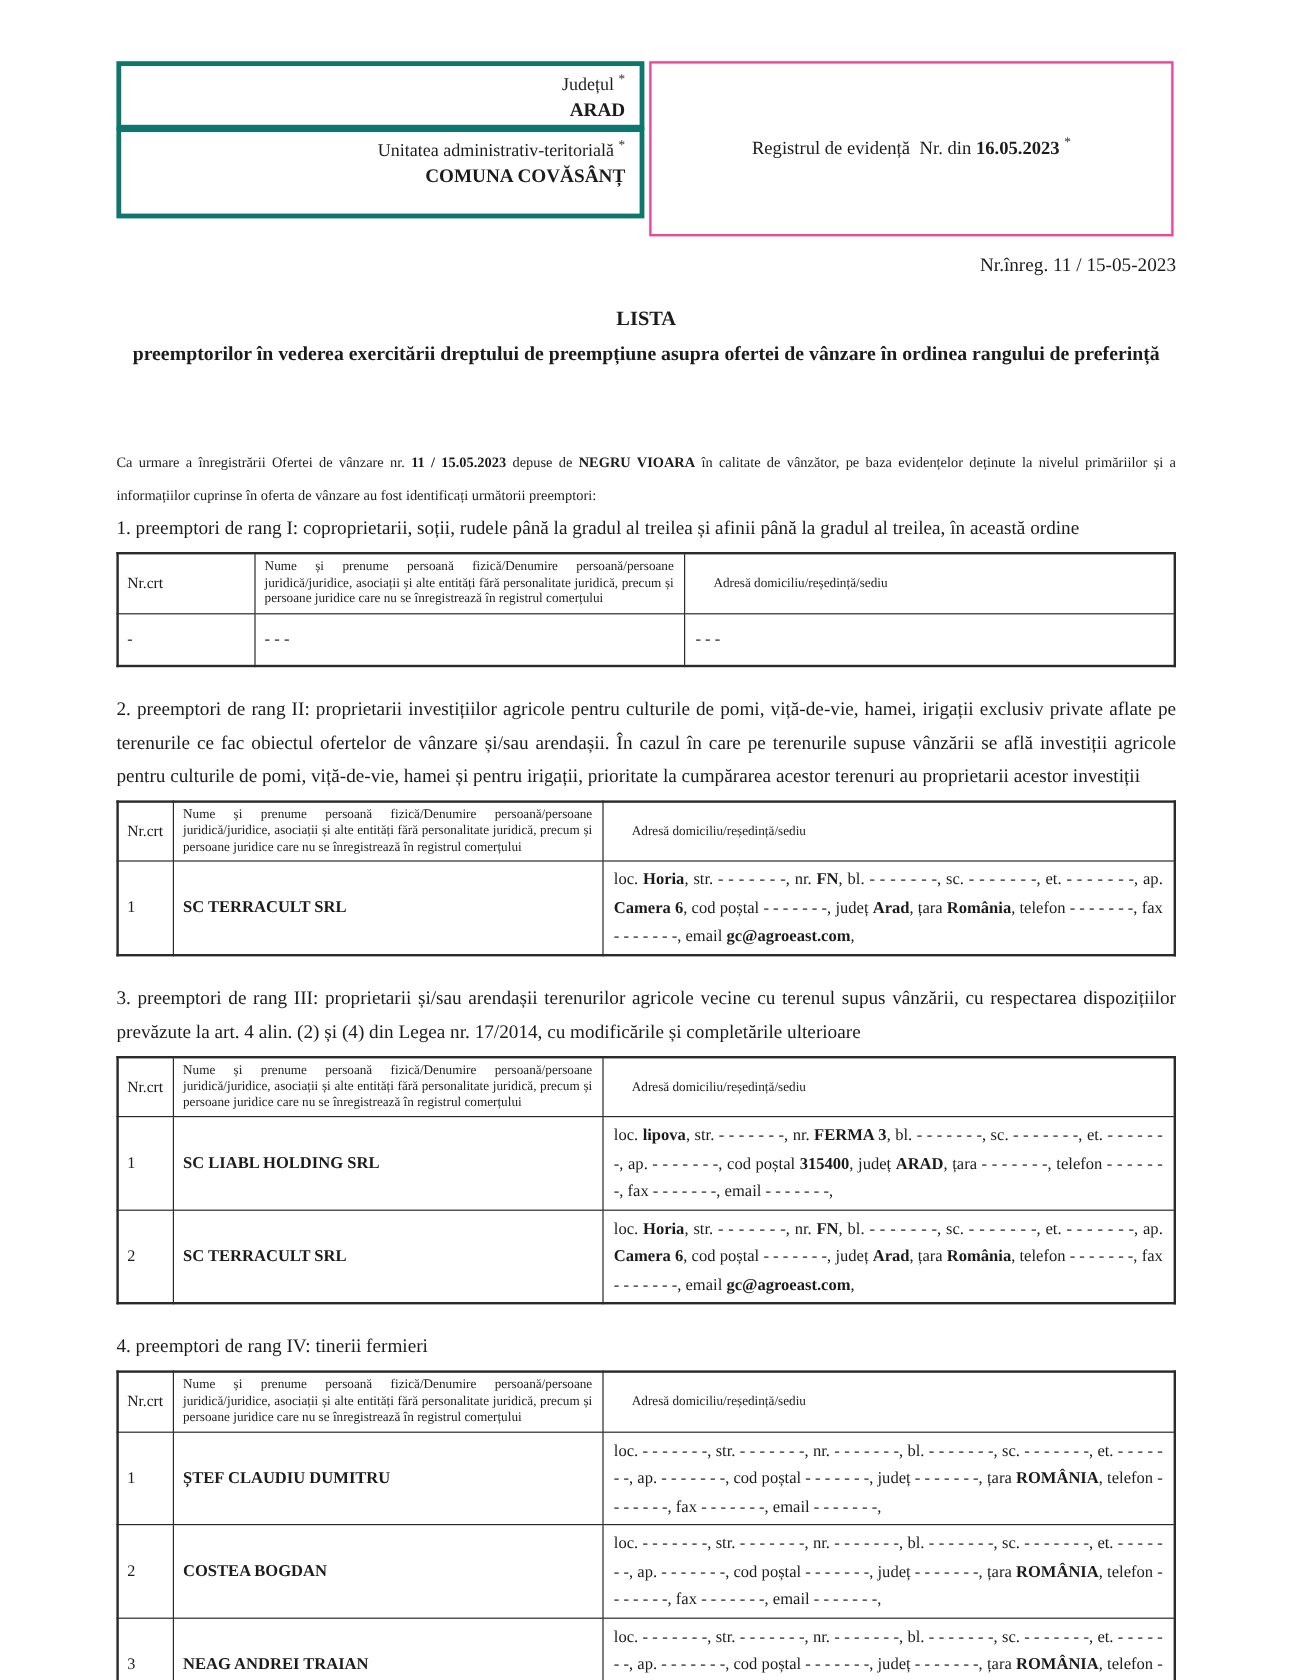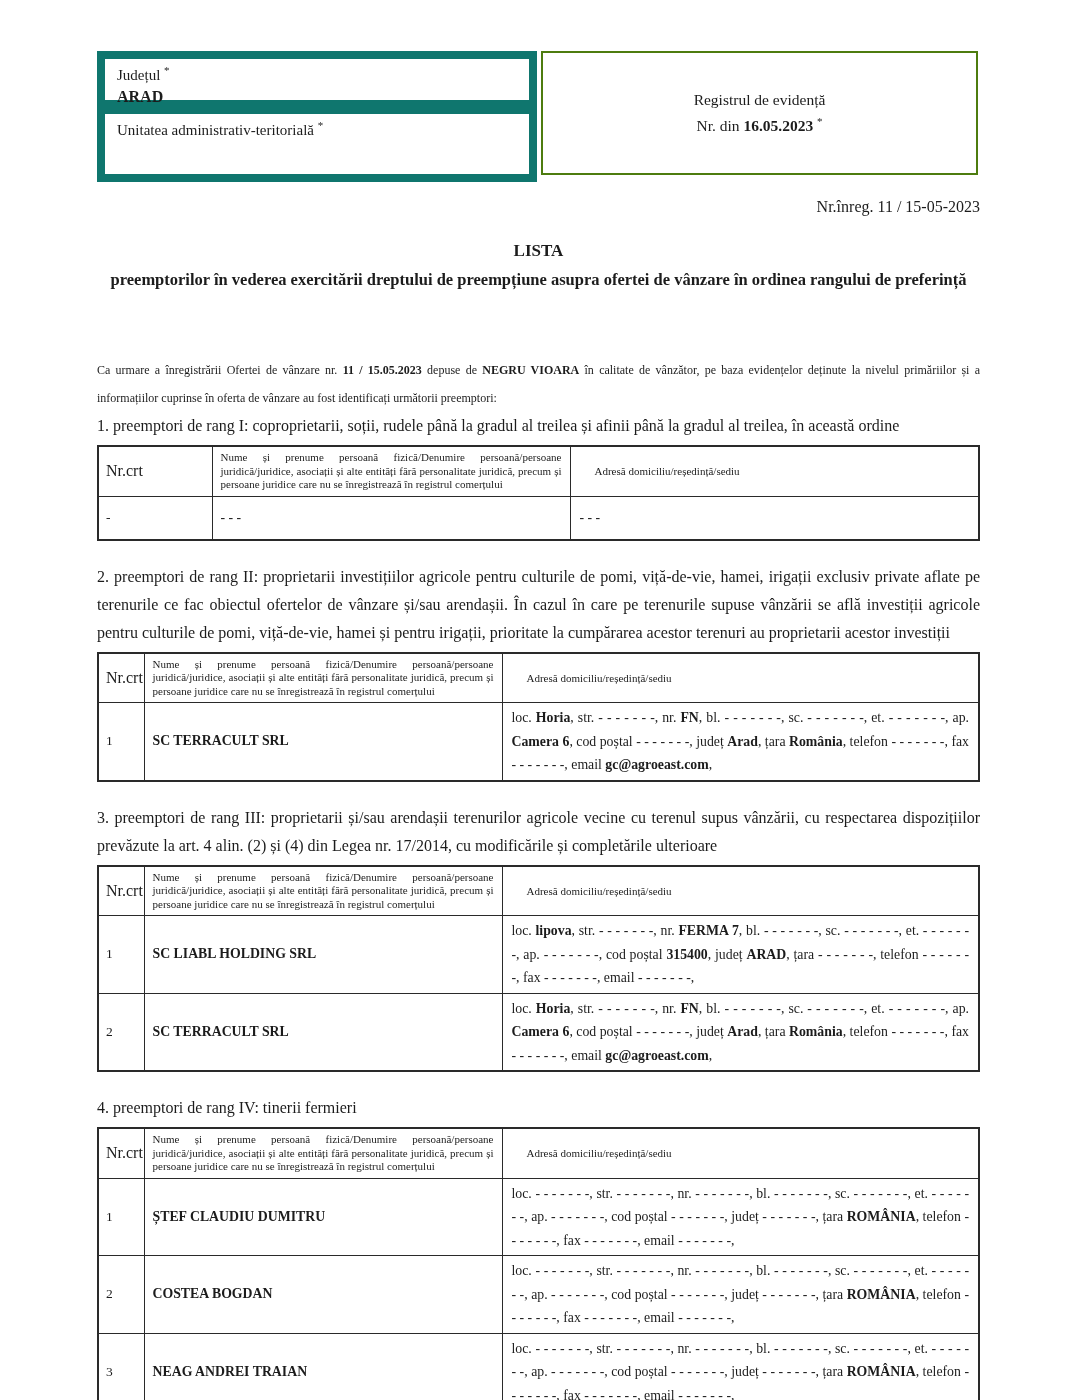--- a/index.html
+++ b/index.html
@@ -27,34 +27,35 @@
     gap: 4px;
     align-items: stretch;
   }
   .header-left {
     width: 440px;
     display: flex;
     flex-direction: column;
   }
   .header-cell {
     box-sizing: border-box;
-    border: 8px solid #0f766e;
+    border: 4px solid #0f766e;
     height: 57px;
     padding: 6px 12px 0 12px;
+    text-align: right;
   }
   .header-cell + .header-cell { margin-top: -2px; height: 76px; }
   .label-line { font-size: 15px; line-height: 20px; }
   .value-line { font-size: 16px; font-weight: bold; line-height: 24px; }
   .header-right {
     box-sizing: border-box;
-    border: 2px solid #4d7c0f;
+    border: 2px solid #ec4899;
     width: 437px;
-    height: 124px;
+    height: 146px;
     display: flex;
-    flex-direction: column;
+    flex-direction: row;
     justify-content: center;
     align-items: center;
     text-align: center;
     font-size: 15.5px;
     gap: 8px;
   }
   sup.star {
     font-size: 11px;
     vertical-align: super;
     line-height: 0;
@@ -108,21 +109,21 @@
   }
   .preemptor-table th, .preemptor-table td {
     border: 1.5px solid #2a2a2a;
     vertical-align: middle;
   }
   .col-nr { width: 46px; }
   .col-name { width: 358px; }
   #sections .section:first-child .col-nr { width: 114px; }
   .th-nr {
     font-weight: normal;
-    font-size: 16px;
+    font-size: 13px;
     text-align: left;
     padding: 4px 4px 4px 7px;
   }
   .th-name {
     font-weight: normal;
     font-size: 11px;
     line-height: 13.5px;
     text-align: justify;
     padding: 4px 8px;
   }
@@ -156,20 +157,21 @@
 <div class="page">
 
   <div class="header-row">
     <div class="header-left">
       <div class="header-cell">
         <div class="label-line"><span>Județul</span> <sup class="star">*</sup></div>
         <div class="value-line">ARAD</div>
       </div>
       <div class="header-cell">
         <div class="label-line"><span>Unitatea administrativ-teritorială</span> <sup class="star">*</sup></div>
+        <div class="value-line">COMUNA COVĂSÂNȚ</div>
       </div>
     </div>
     <div class="header-right">
       <div>Registrul de evidență</div>
       <div><span>Nr. din</span> <b>16.05.2023</b> <sup class="star">*</sup></div>
     </div>
   </div>
 
   <div class="nr-inreg">Nr.înreg. 11 / 15-05-2023</div>
 
@@ -241,21 +243,21 @@
         <tr>
           <th class="th-nr">Nr.crt</th>
           <th class="th-name">Nume și prenume persoană fizică/Denumire persoană/persoane juridică/juridice, asociații și alte entități fără personalitate juridică, precum și persoane juridice care nu se înregistrează în registrul comerțului</th>
           <th class="th-address">Adresă domiciliu/reședință/sediu</th>
         </tr>
       </thead>
       <tbody class="table-body">
             <tr>
               <td class="cell-nr">1</td>
               <td class="cell-name">SC LIABL HOLDING SRL</td>
-              <td class="cell-address">loc. <b>lipova</b>, str. - - - - - - -, nr. <b>FERMA 7</b>, bl. - - - - - - -, sc. - - - - - - -, et. - - - - - - -, ap. - - - - - - -, cod poștal <b>315400</b>, județ <b>ARAD</b>, țara - - - - - - -, telefon - - - - - - -, fax - - - - - - -, email - - - - - - -,</td>
+              <td class="cell-address">loc. <b>lipova</b>, str. - - - - - - -, nr. <b>FERMA 3</b>, bl. - - - - - - -, sc. - - - - - - -, et. - - - - - - -, ap. - - - - - - -, cod poștal <b>315400</b>, județ <b>ARAD</b>, țara - - - - - - -, telefon - - - - - - -, fax - - - - - - -, email - - - - - - -,</td>
             </tr>
             <tr>
               <td class="cell-nr">2</td>
               <td class="cell-name">SC TERRACULT SRL</td>
               <td class="cell-address">loc. <b>Horia</b>, str. - - - - - - -, nr. <b>FN</b>, bl. - - - - - - -, sc. - - - - - - -, et. - - - - - - -, ap. <b>Camera 6</b>, cod poștal - - - - - - -, județ <b>Arad</b>, țara <b>România</b>, telefon - - - - - - -, fax - - - - - - -, email <b>gc@agroeast.com</b>,</td>
             </tr>
           </tbody>
     </table>
   </div>
 

